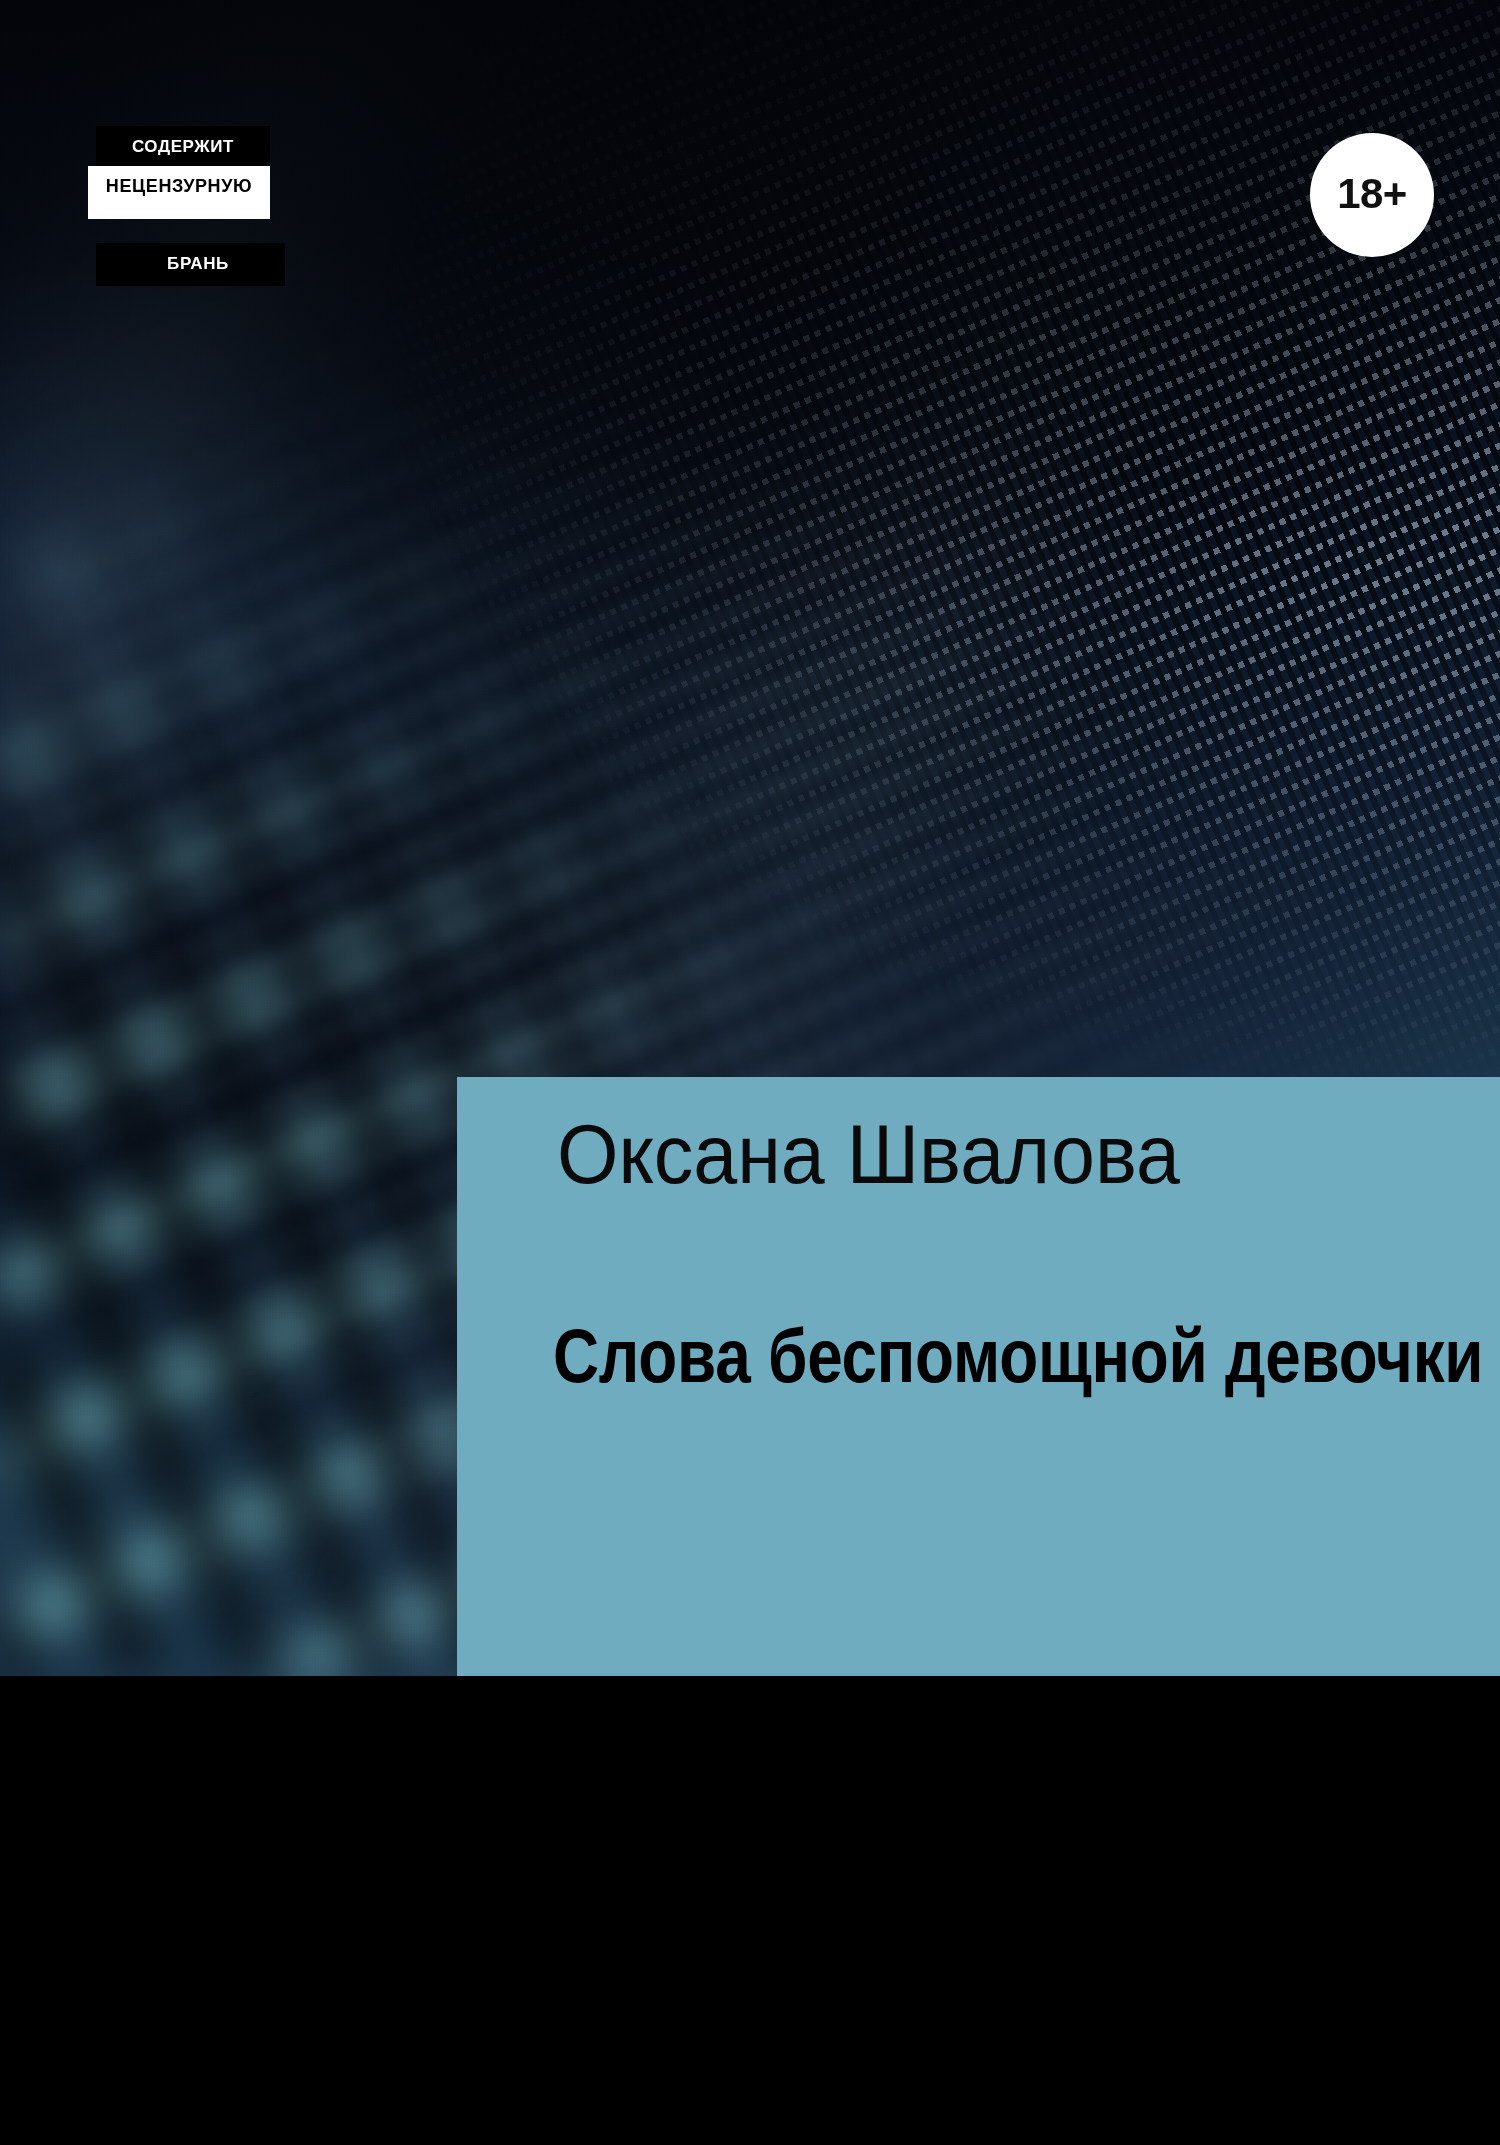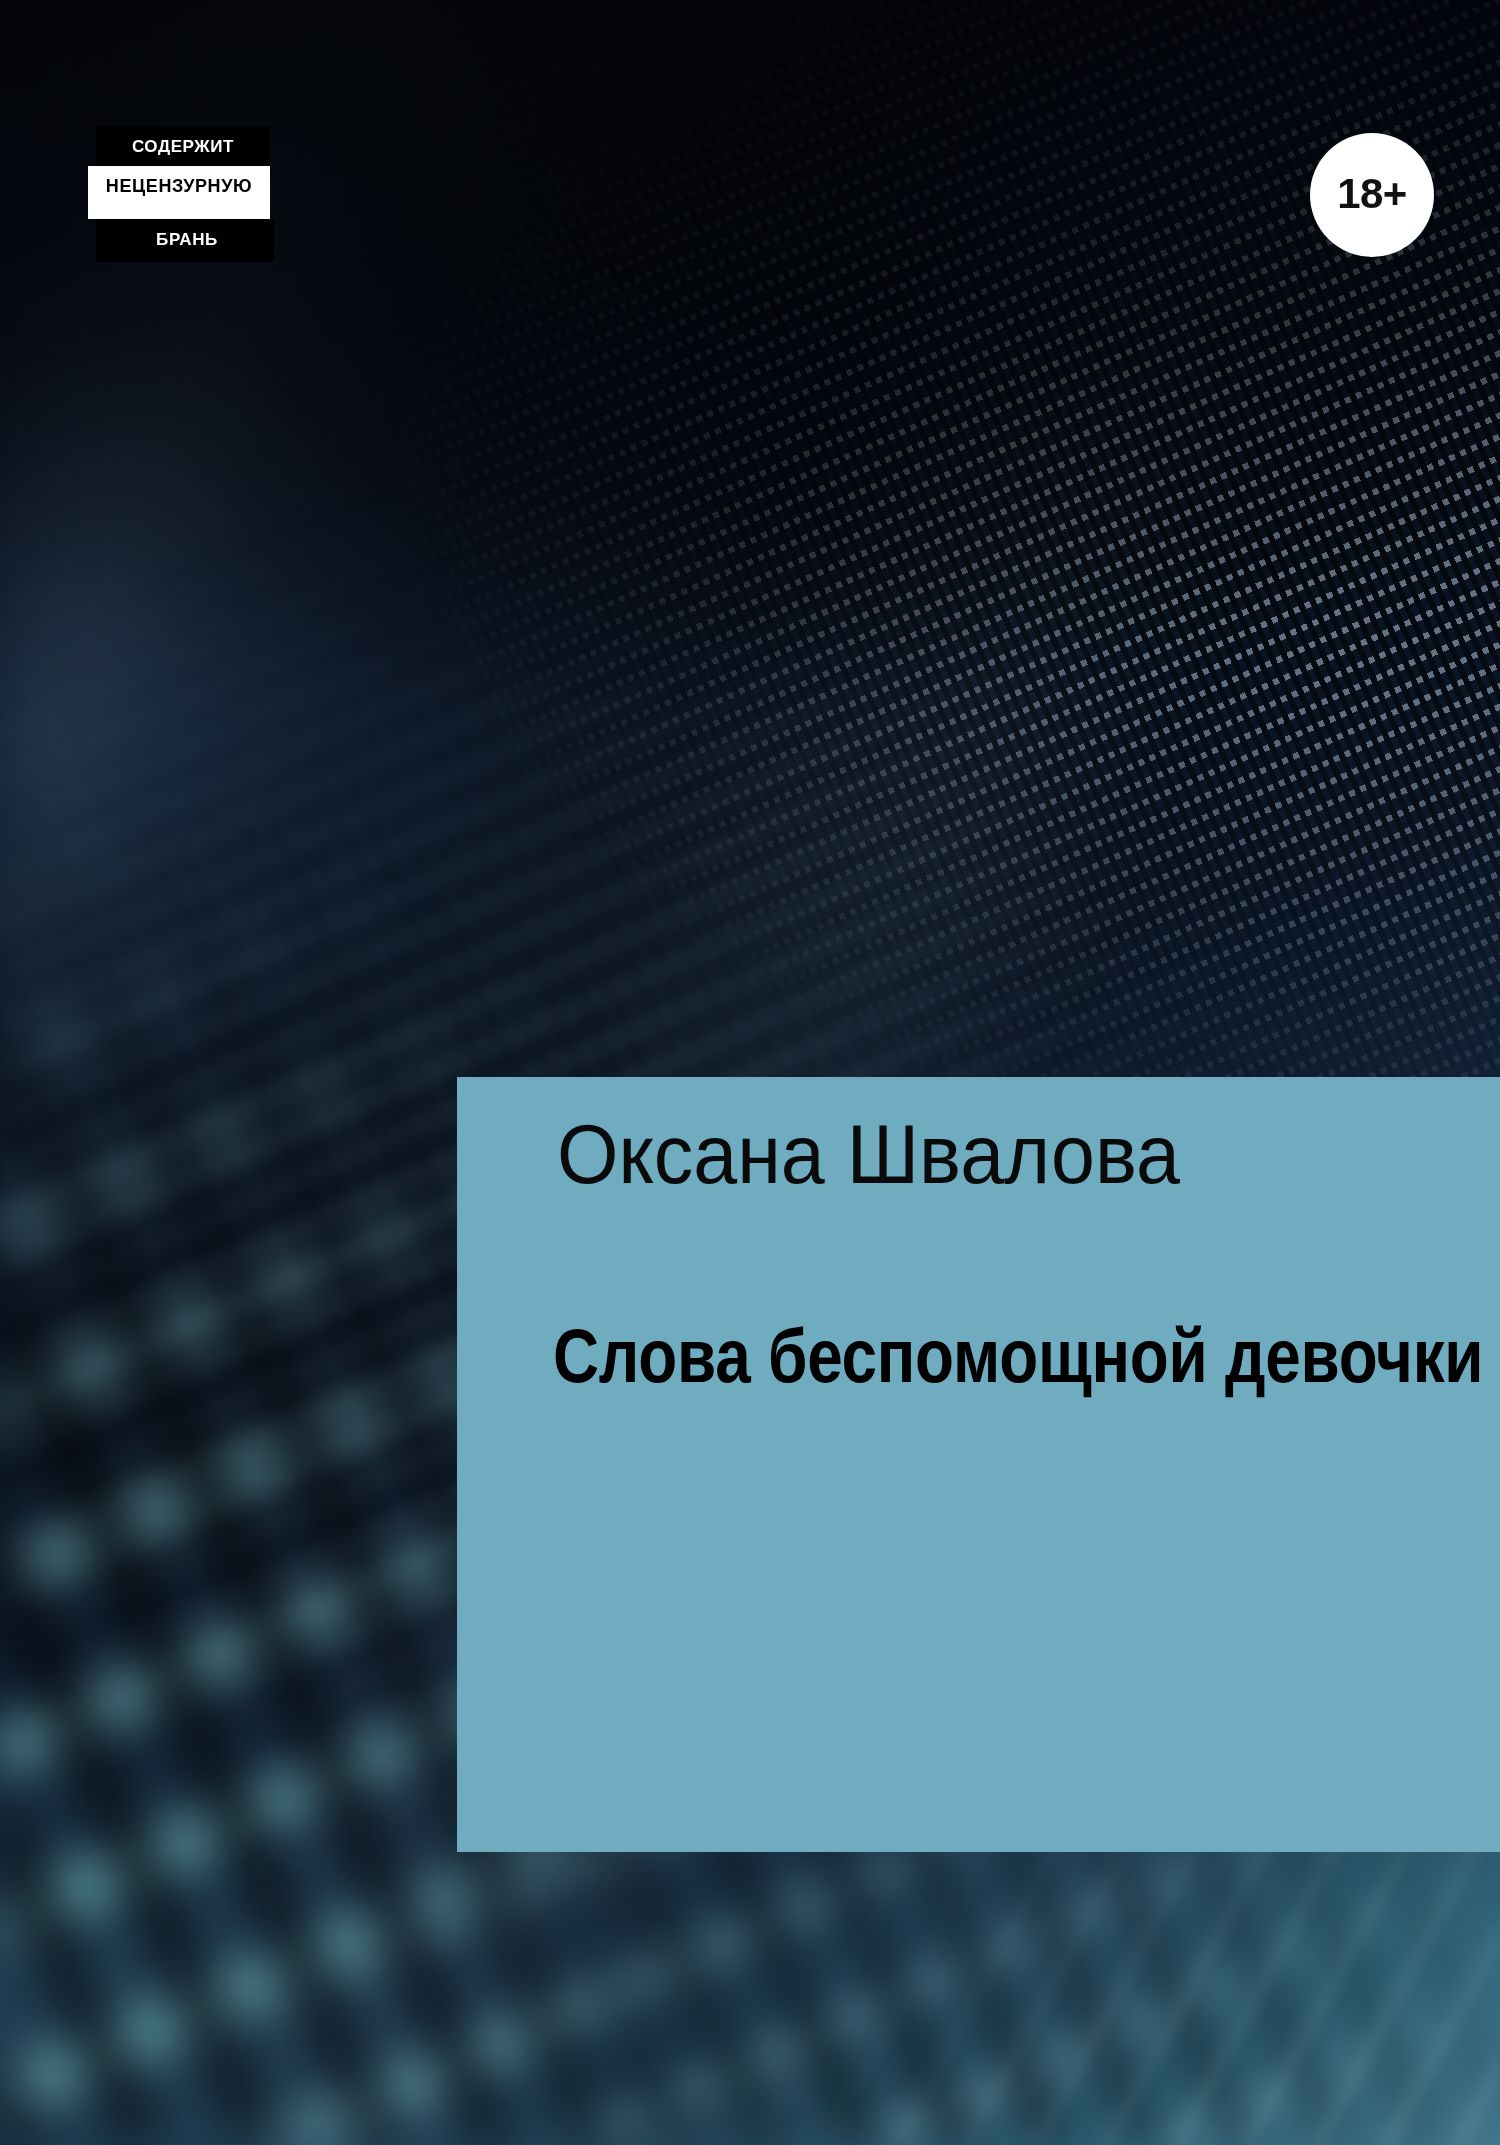--- a/index.html
+++ b/index.html
@@ -4,21 +4,21 @@
 <style>
   html, body {
     margin: 0;
     padding: 0;
     background: #000;
   }
 
   #cover {
     position: relative;
     width: 1500px;
-    height: 2145px;
+    height: 1676px;
     overflow: hidden;
     background: #05080f;
     font-family: "Liberation Sans", "DejaVu Sans", sans-serif;
   }
 
   
 
   .bg-layer {
     position: absolute;
     inset: 0;
@@ -267,21 +267,22 @@
 
   .warn-dark {
     background: #000;
     color: #fff;
     margin-left: 8px;
     width: 174px;
     padding: 12px 0 11px 0;
   }
 
   .warn-dark.warn-bottom {
-    padding: 12px 0 14px 4px;
+    padding: 12px 0 14px 15px;
+    margin-top: 24px;
   }
 
   .warn-light {
     background: #fff;
     color: #000;
     width: 182px;
     margin-left: 0;
     padding: 11px 0 24px 0;
     font-size: 18px;
   }

